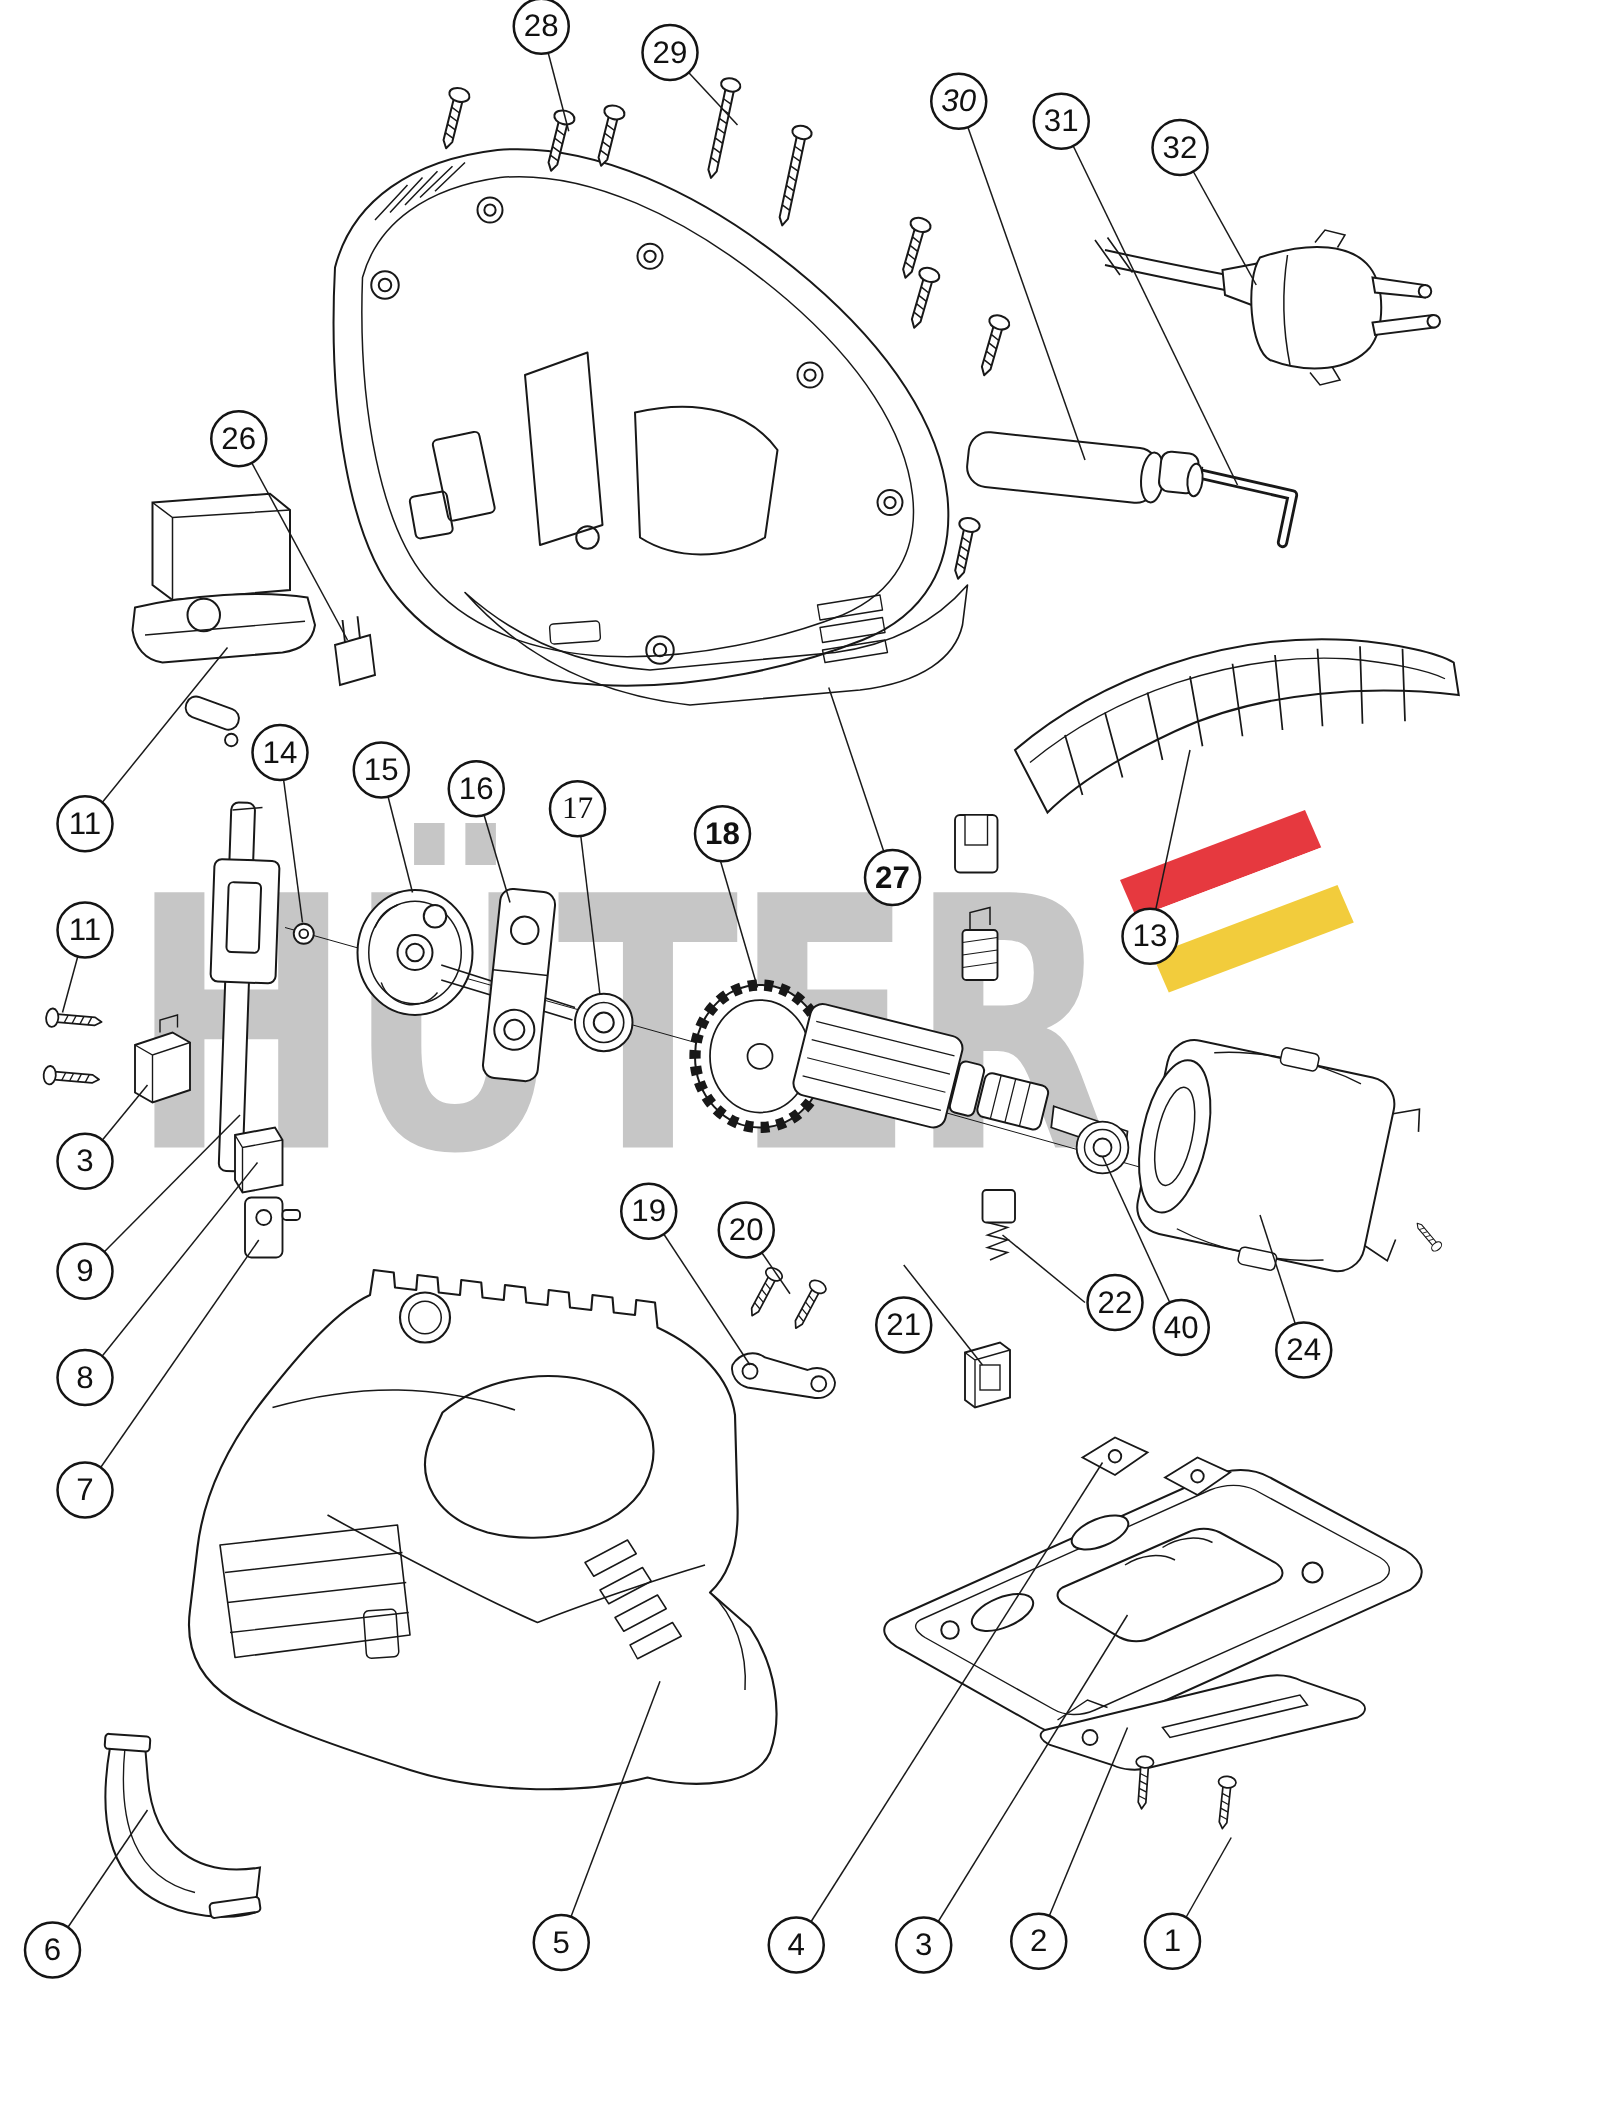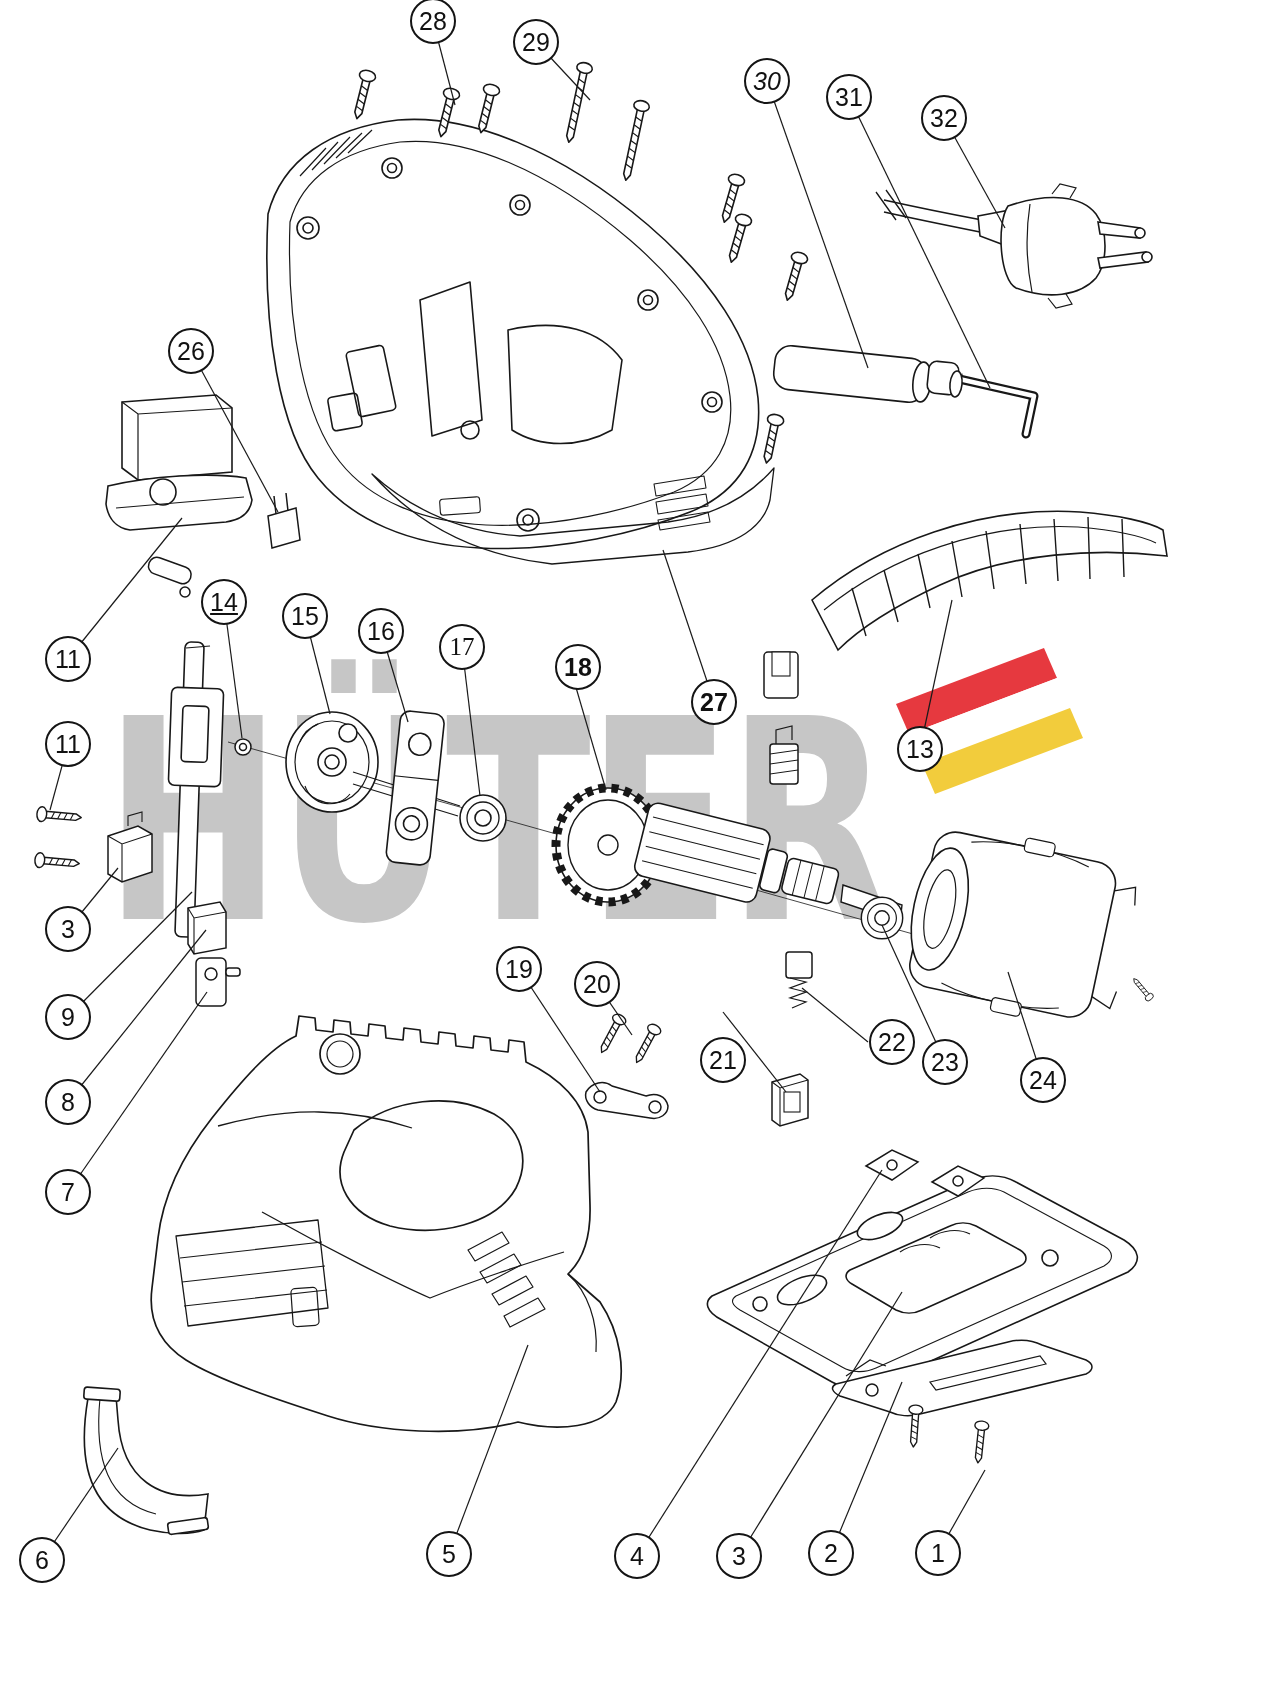--- a/index.html
+++ b/index.html
@@ -353,37 +353,37 @@
     </svg>
 
   <div class="callout-layer" id="callout-layer">
       <div class="callout" style="left: 433px; top: 21px;">28</div>
       <div class="callout" style="left: 536px; top: 42px;">29</div>
       <div class="callout" style="left: 767px; top: 81px; font-style: italic;">30</div>
       <div class="callout" style="left: 849px; top: 97px;">31</div>
       <div class="callout" style="left: 944px; top: 118px;">32</div>
       <div class="callout" style="left: 191px; top: 351px;">26</div>
       <div class="callout" style="left: 68px; top: 659px;">11</div>
-      <div class="callout" style="left: 224px; top: 602px; text-decoration: underline;">14</div>
+      <div class="callout" style="left: 224px; top: 602px;">14</div>
       <div class="callout" style="left: 305px; top: 616px;">15</div>
       <div class="callout" style="left: 381px; top: 631px;">16</div>
       <div class="callout" style="left: 462px; top: 647px; font-family: Liberation Serif, serif;">17</div>
       <div class="callout" style="left: 578px; top: 667px; font-weight: bold;">18</div>
       <div class="callout" style="left: 714px; top: 702px; font-weight: bold;">27</div>
       <div class="callout" style="left: 920px; top: 749px;">13</div>
       <div class="callout" style="left: 68px; top: 744px;">11</div>
       <div class="callout" style="left: 68px; top: 929px;">3</div>
       <div class="callout" style="left: 68px; top: 1017px;">9</div>
       <div class="callout" style="left: 68px; top: 1102px;">8</div>
       <div class="callout" style="left: 68px; top: 1192px;">7</div>
       <div class="callout" style="left: 519px; top: 969px;">19</div>
       <div class="callout" style="left: 597px; top: 984px;">20</div>
       <div class="callout" style="left: 723px; top: 1060px;">21</div>
       <div class="callout" style="left: 892px; top: 1042px; text-align: center;">22</div>
-      <div class="callout" style="left: 945px; top: 1062px;">23</div>
+      <div class="callout" style="left: 945px; top: 1062px;">40</div>
       <div class="callout" style="left: 1043px; top: 1080px;">24</div>
       <div class="callout" style="left: 42px; top: 1560px;">6</div>
       <div class="callout" style="left: 449px; top: 1554px;">5</div>
       <div class="callout" style="left: 637px; top: 1556px;">4</div>
       <div class="callout" style="left: 739px; top: 1556px;">3</div>
       <div class="callout" style="left: 831px; top: 1553px;">2</div>
       <div class="callout" style="left: 938px; top: 1553px;">1</div>
     </div>
 
 </div>

